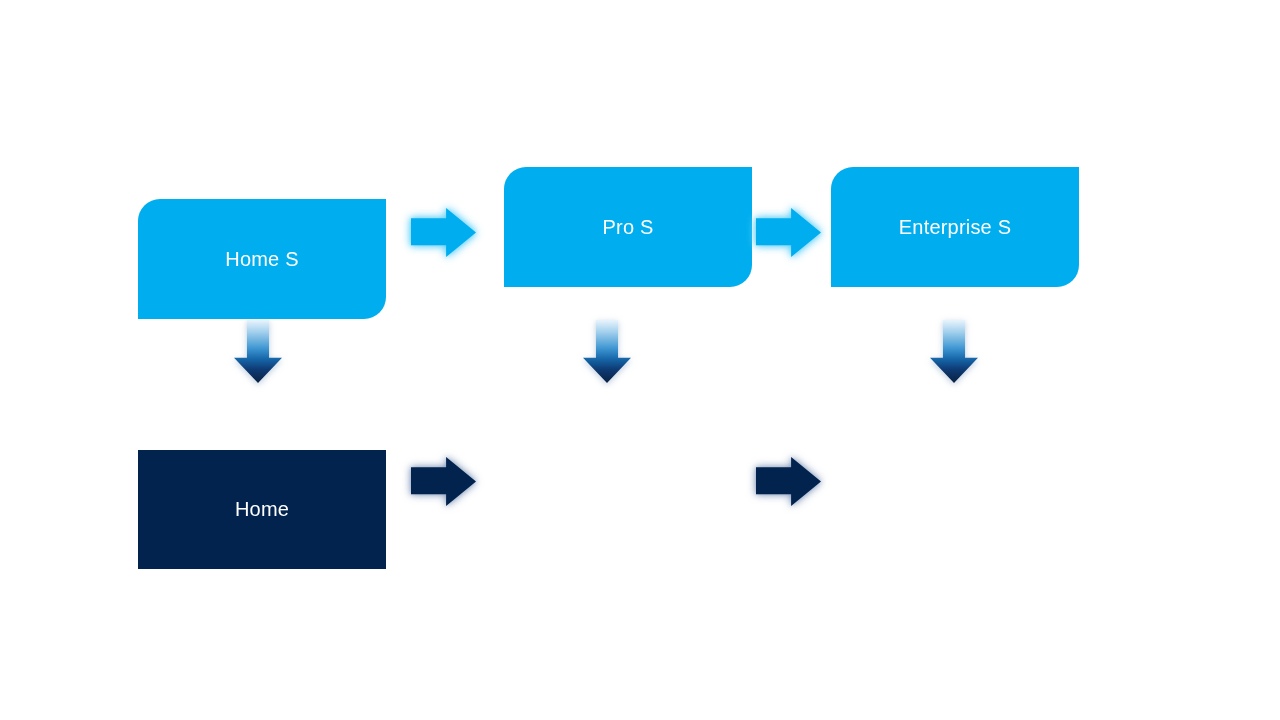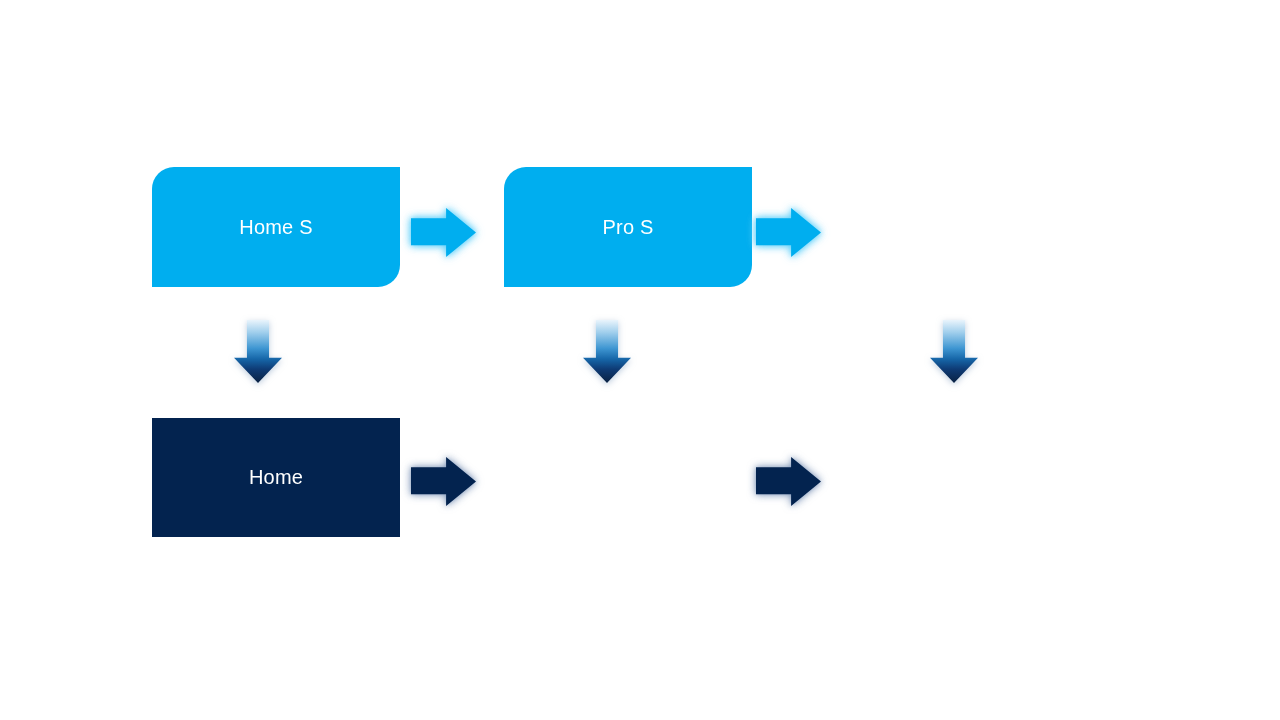--- a/index.html
+++ b/index.html
@@ -33,21 +33,21 @@
     width: 248px;
   }
   .box-bottom {
     background: var(--bottom-box, #03234F);
     border-radius: 0;
     top: 418px;
     height: 119px;
     width: 248px;
     align-items: center;
   }
-  .col-1 { left: 152px; }
+  .col-1 { left: 138px; margin-top: 32px; }
   .col-2 { left: 504px; }
   .col-3 { left: 831px; }
 
   .arrow-right {
     position: absolute;
     width: 65px;
     height: 49px;
     clip-path: polygon(0 21%, 54% 21%, 54% 0%, 100% 50%, 54% 100%, 54% 76%, 0 76%);
   }
   .arrow-right-wrap {
@@ -96,20 +96,23 @@
 <body>
 
 <div class="canvas">
 
   <div class="box box-top col-1">
     <span>Home S</span>
   </div>
   <div class="box box-top col-2">
     <span>Pro S</span>
   </div>
+  <div class="box box-top col-3">
+    <span>Enterprise S</span>
+  </div>
 
   <div class="arrow-right-wrap row-top-arrows gap-1 glow-blue">
     <div class="arrow-right fill-lightblue"></div>
   </div>
   <div class="arrow-right-wrap row-top-arrows gap-2 glow-blue">
     <div class="arrow-right fill-lightblue"></div>
   </div>
 
   <div class="arrow-down-wrap down-1 glow-soft">
     <div class="arrow-down"></div>

